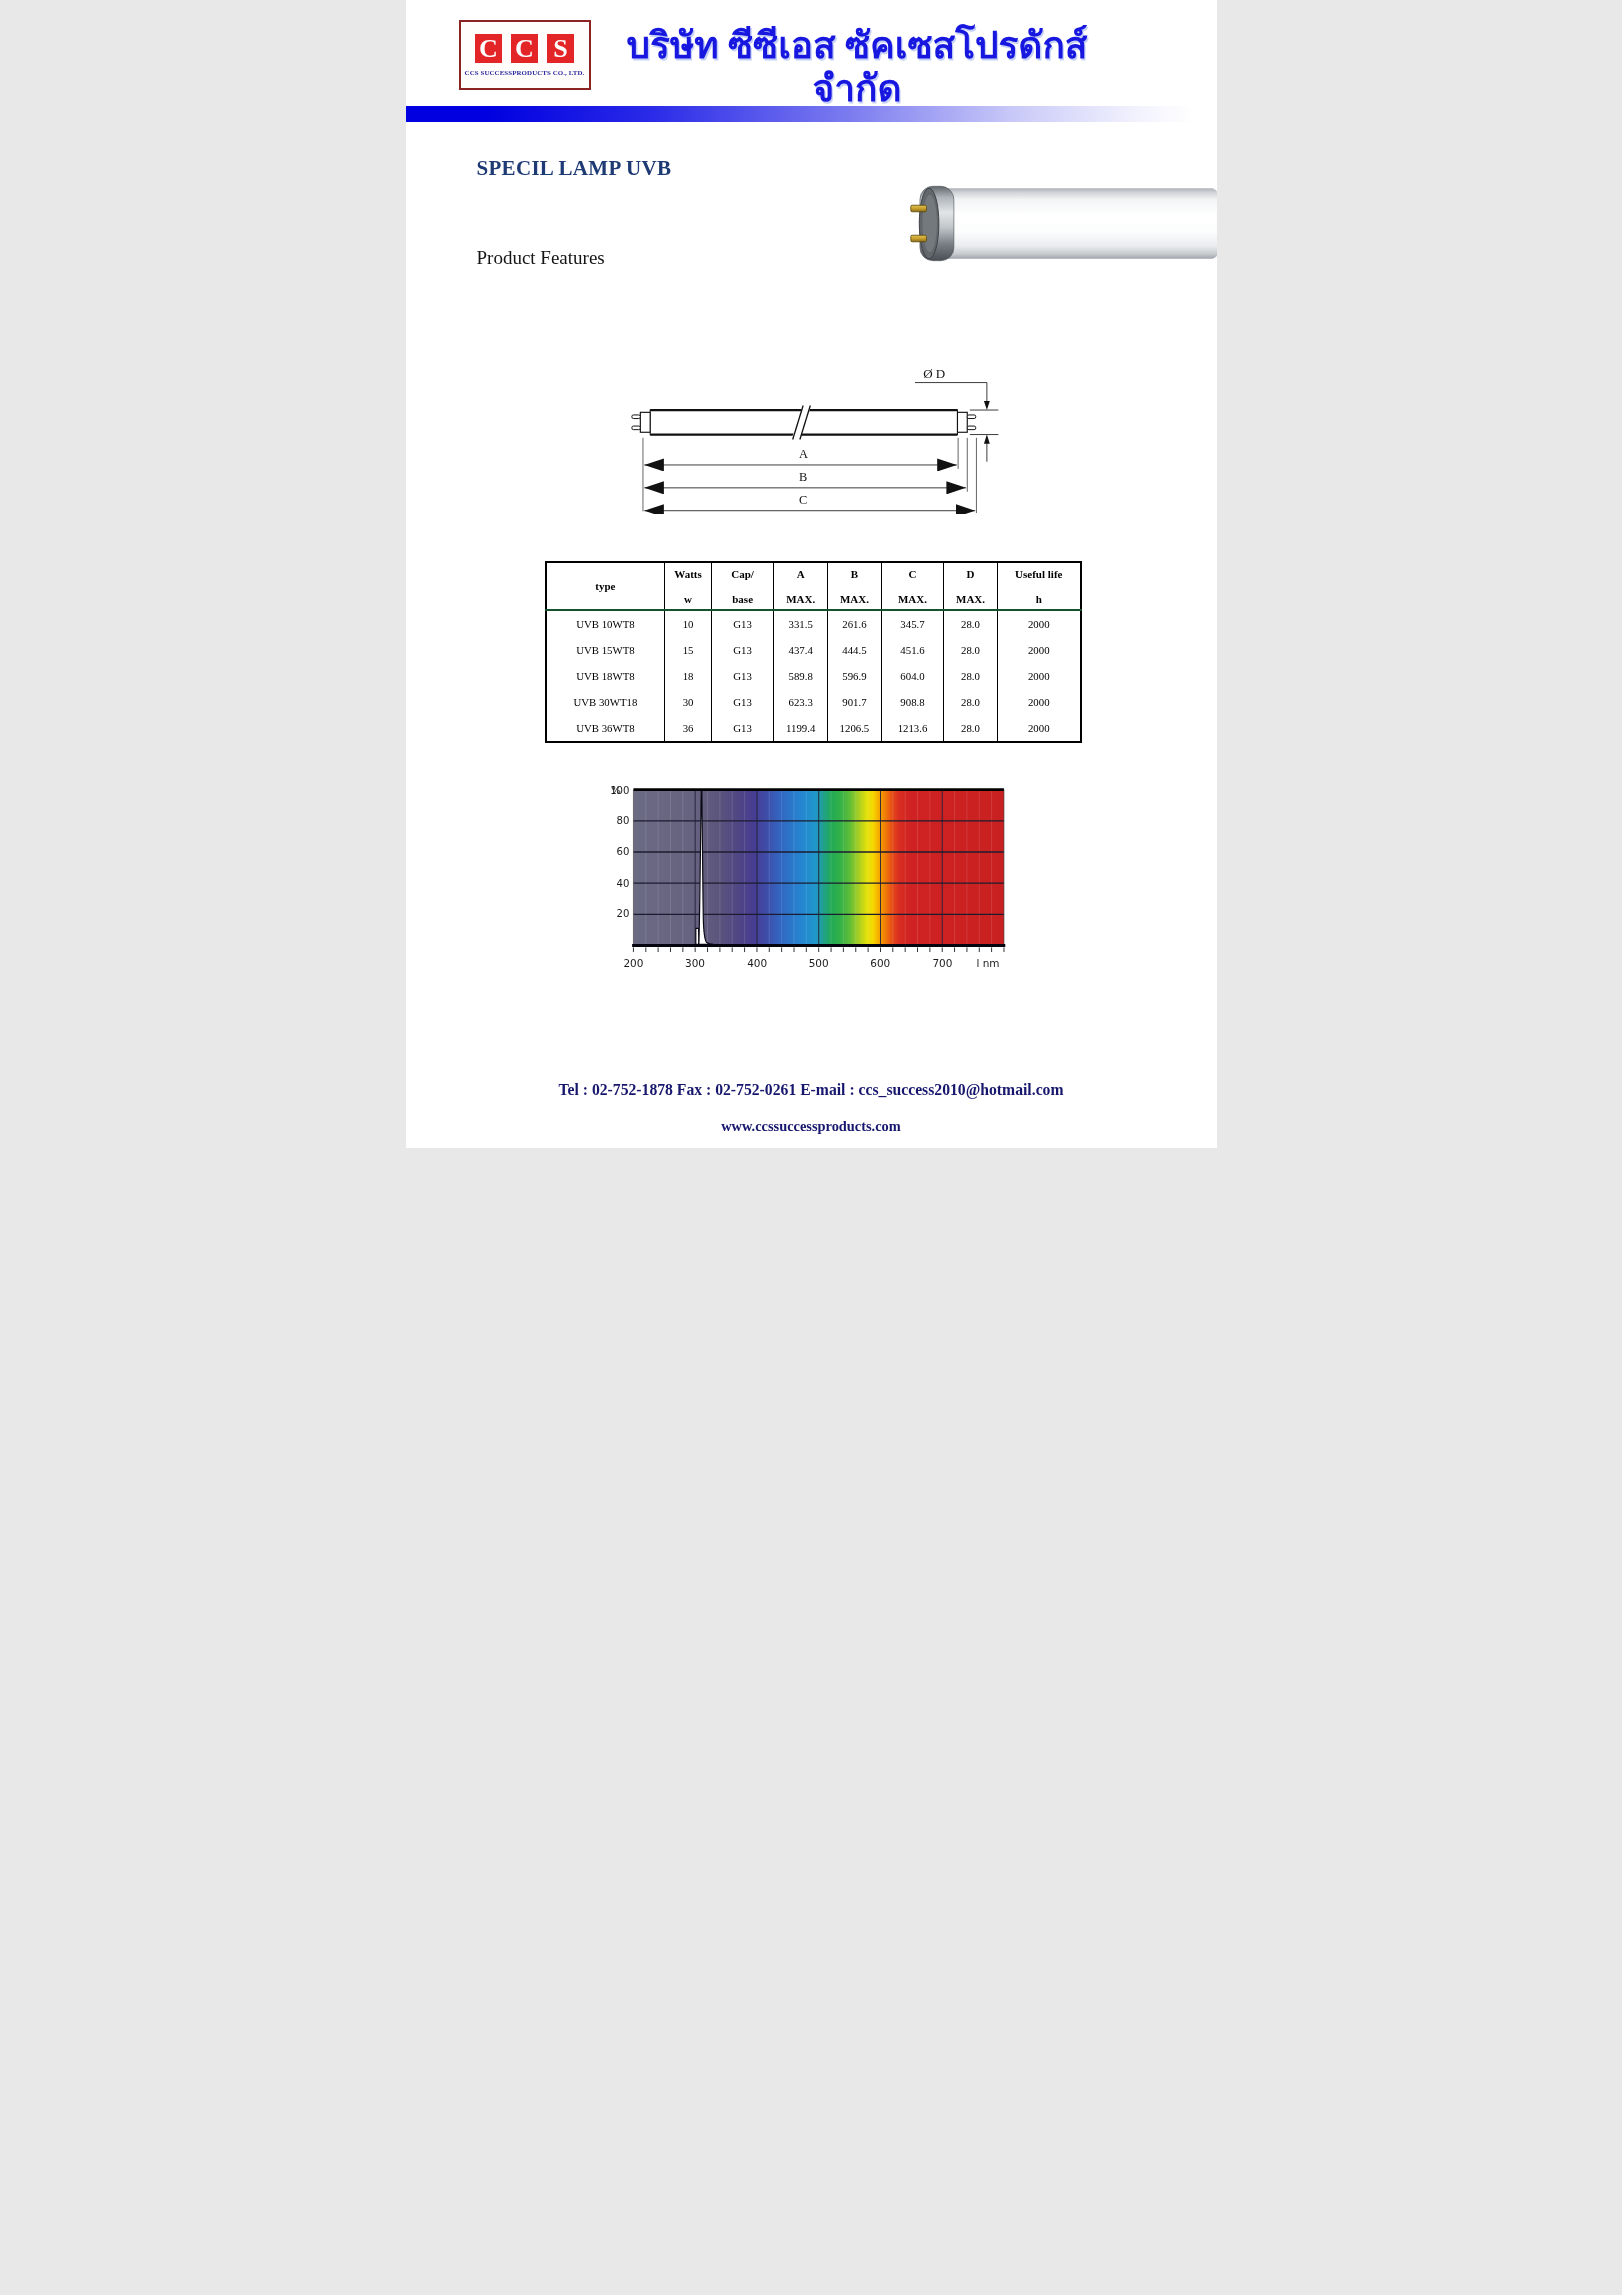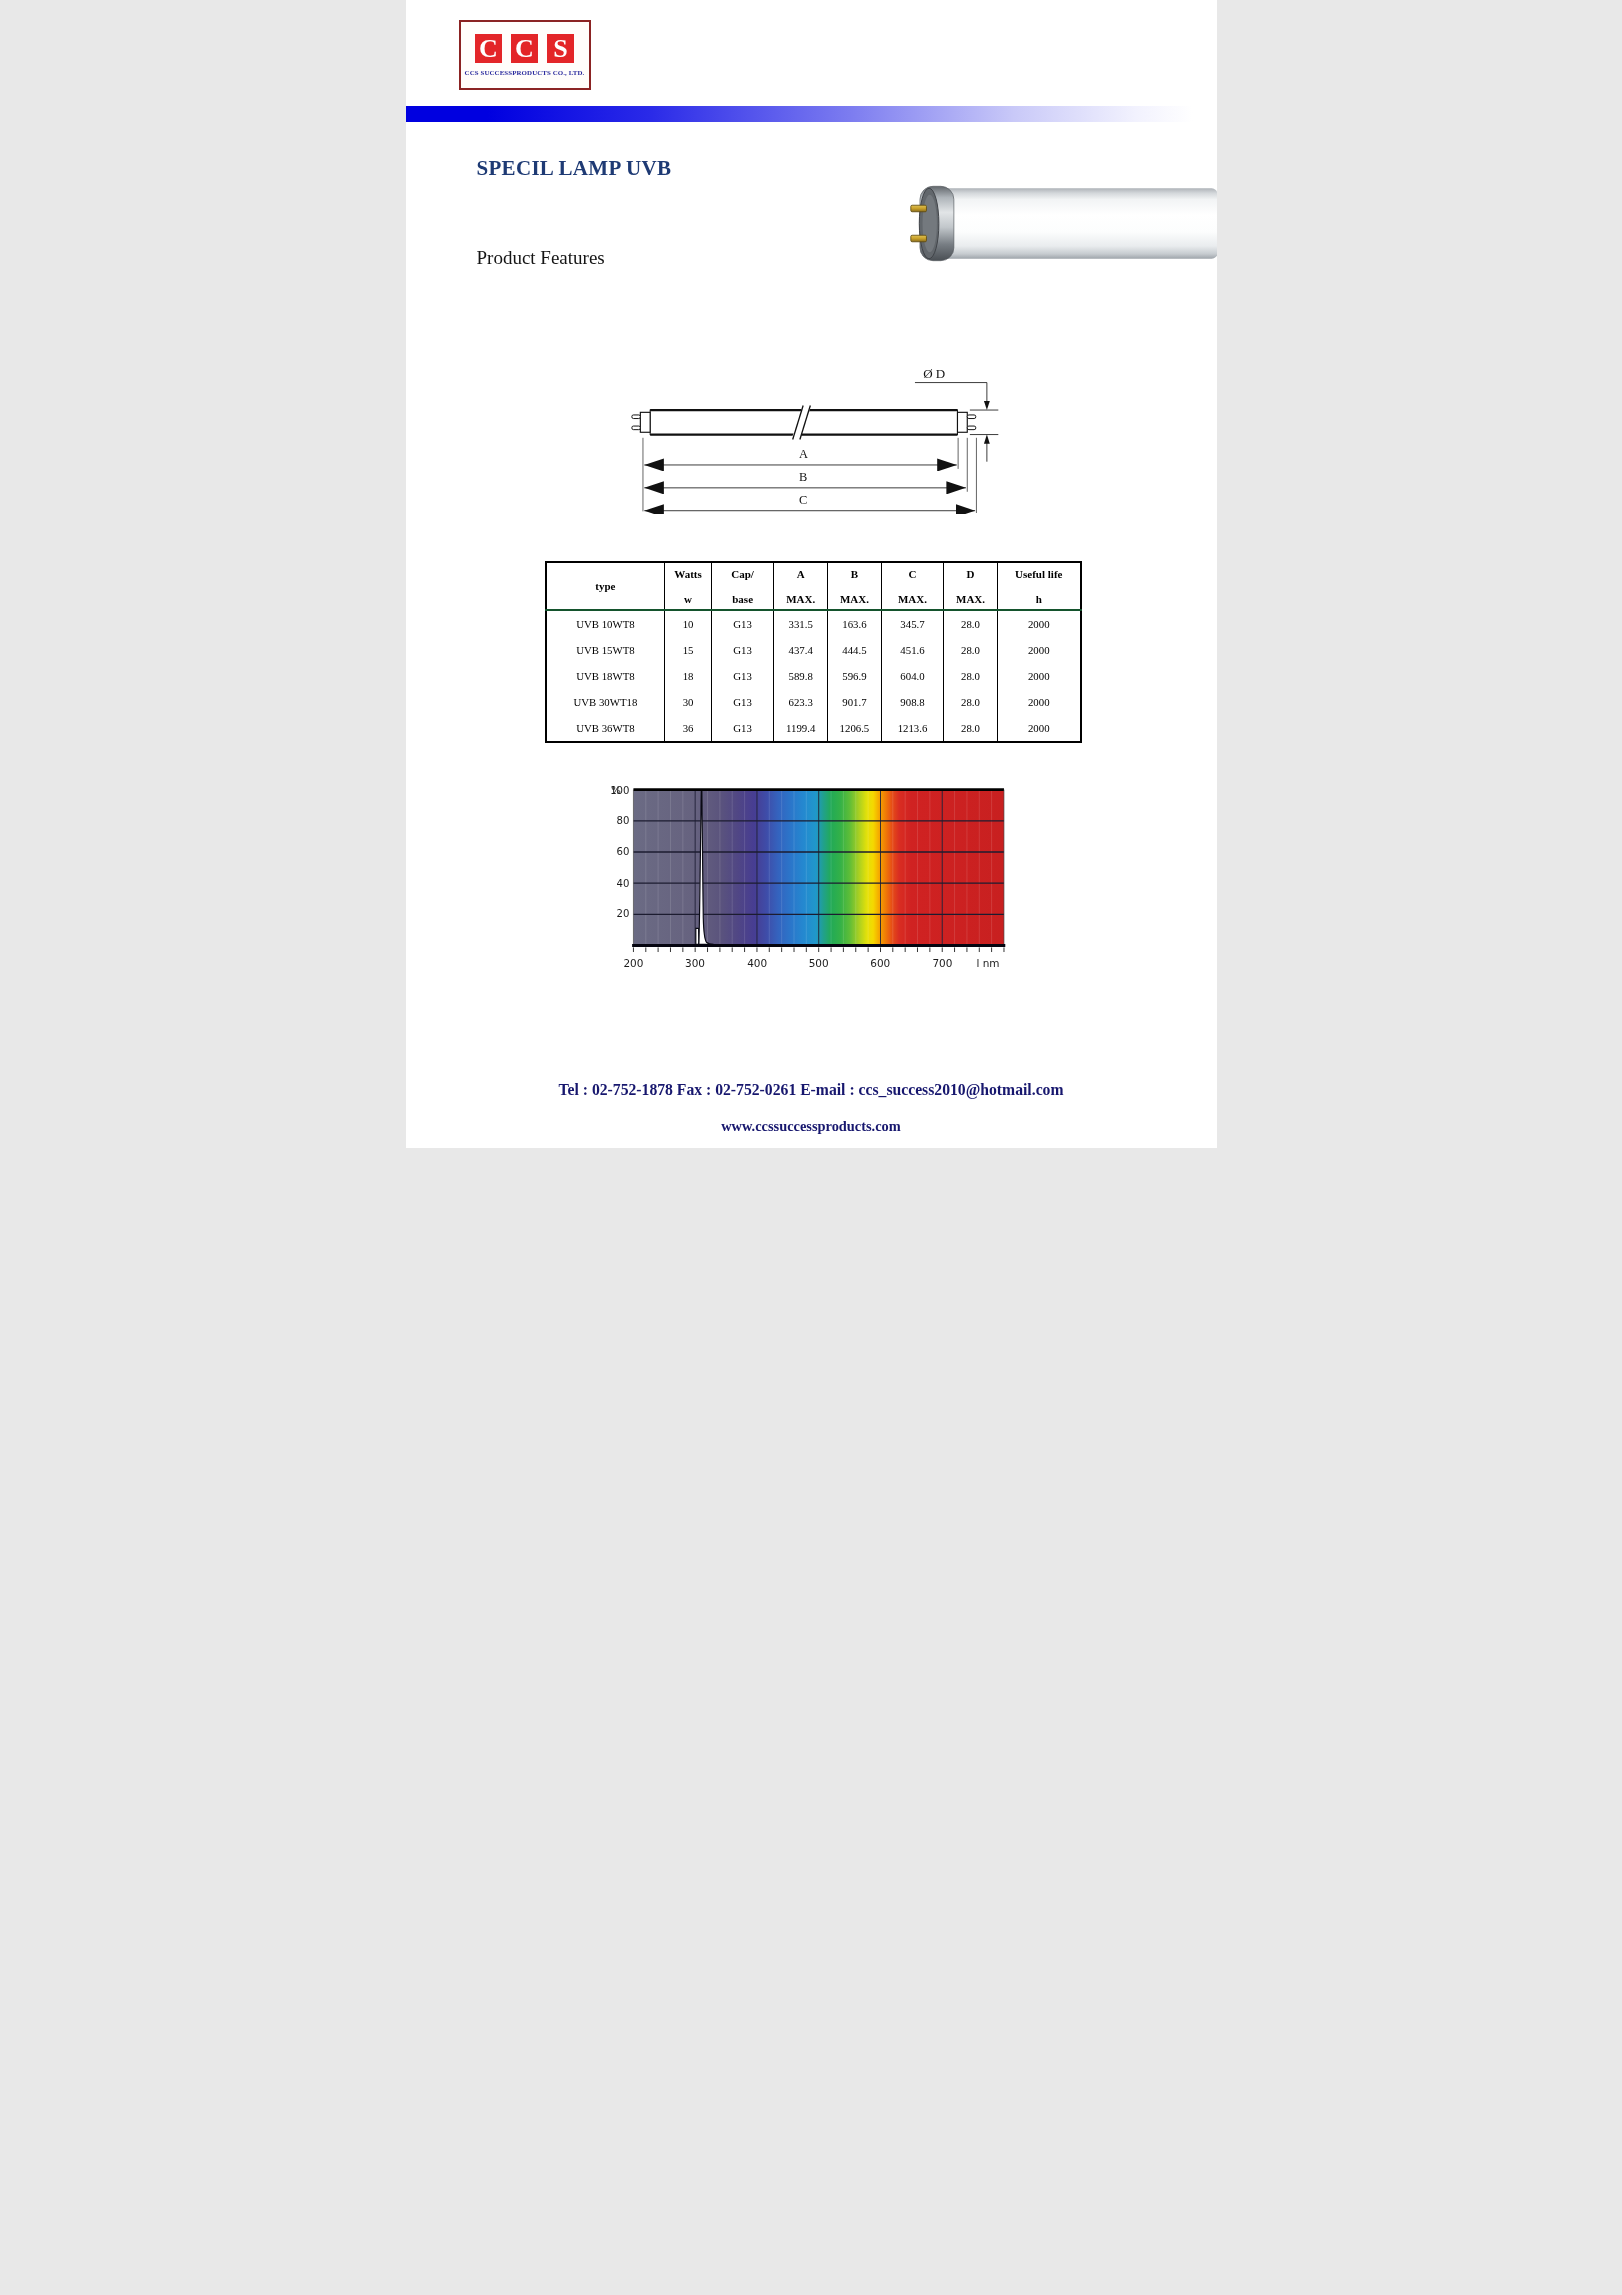--- a/index.html
+++ b/index.html
@@ -60,20 +60,21 @@
 
   <div class="logo-box">
     <div class="logo-squares">
       <div class="logo-sq">C</div>
       <div class="logo-sq">C</div>
       <div class="logo-sq">S</div>
     </div>
     <div class="logo-company">CCS SUCCESSPRODUCTS CO., LTD.</div>
   </div>
 
+  <div class="thai-title">บริษัท ซีซีเอส ซัคเซสโปรดักส์ จำกัด</div>
 
   <div class="accent-bar"></div>
 
   <div class="section-title">SPECIL LAMP UVB</div>
 
   <div class="photo-wrap">
     <svg width="309" height="77" viewBox="0 0 472 118">
       <defs>
         <linearGradient id="tubeGrad" x1="0" y1="0" x2="0" y2="1">
           <stop offset="0" stop-color="#aeb3b8"></stop>
@@ -241,21 +242,21 @@
             </div>
           </th>
       </tr>
     </thead>
     <tbody>
       <tr>
         <td>UVB 10WT8</td>
         <td>10</td>
         <td>G13</td>
         <td>331.5</td>
-        <td>163.6</td>
+        <td>261.6</td>
         <td>345.7</td>
         <td>28.0</td>
         <td>2000</td>
       </tr>
       <tr>
         <td>UVB 15WT8</td>
         <td>15</td>
         <td>G13</td>
         <td>437.4</td>
         <td>444.5</td>

